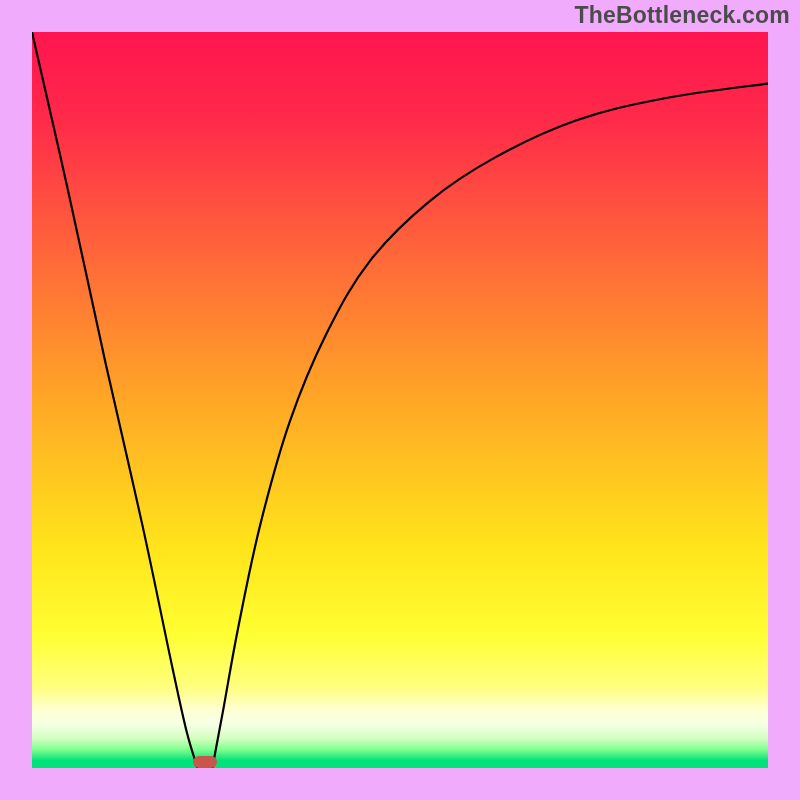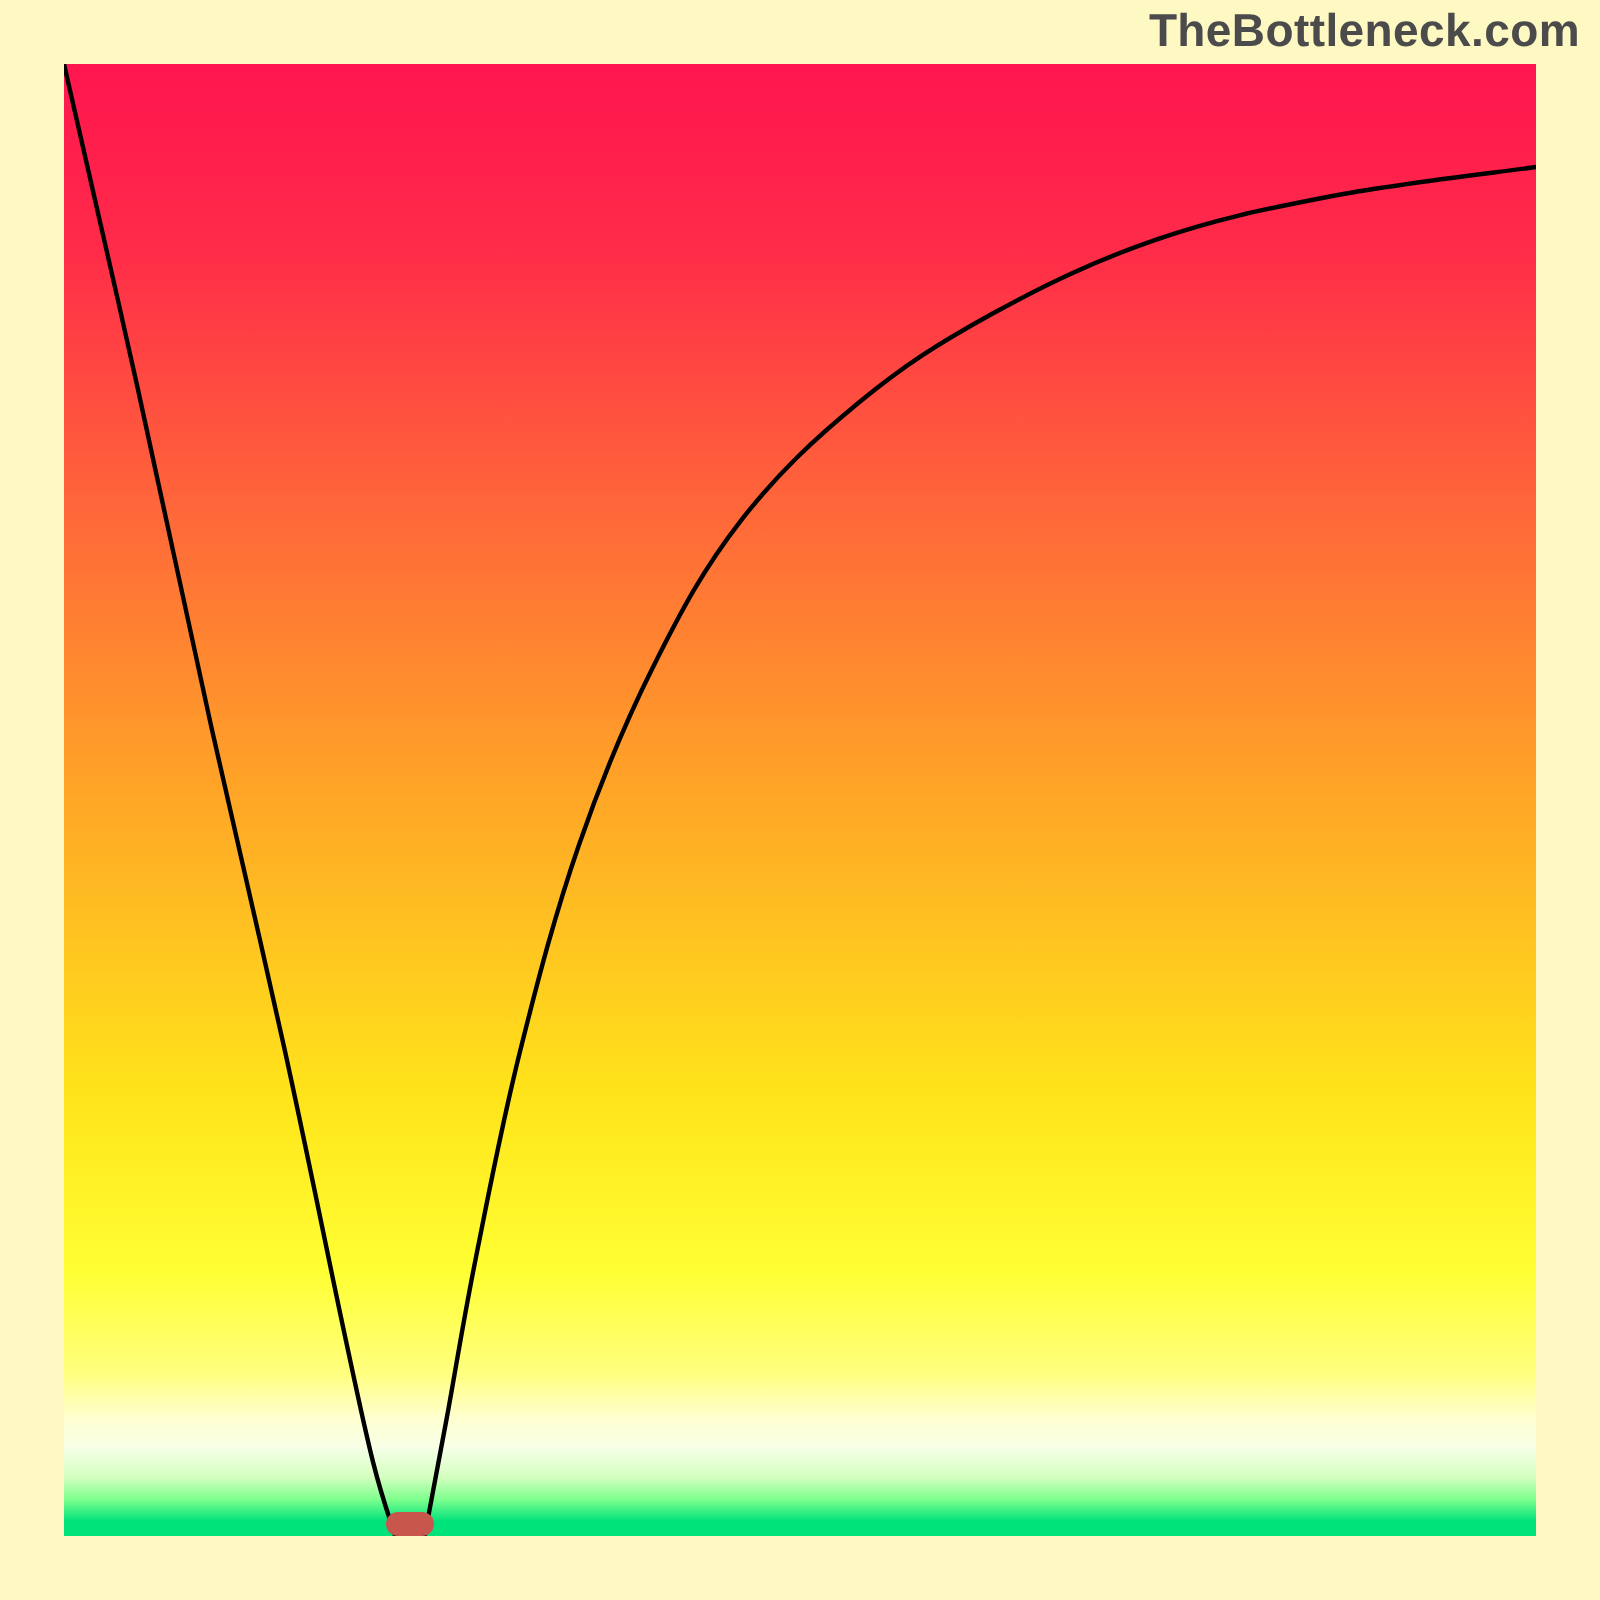--- a/index.html
+++ b/index.html
@@ -8,21 +8,21 @@
     width: 800px;
     height: 800px;
     overflow: hidden;
     background: #000;
     font-family: Arial, Helvetica, sans-serif;
   }
   .frame {
     position: relative;
     width: 800px;
     height: 800px;
-    background: #fef9c3;
+    background: #f0abfc;
   }
   .plot-area {
     position: absolute;
     left: 32px;
     top: 32px;
     width: 736px;
     height: 736px;
     overflow: hidden;
   }
   .gradient {

